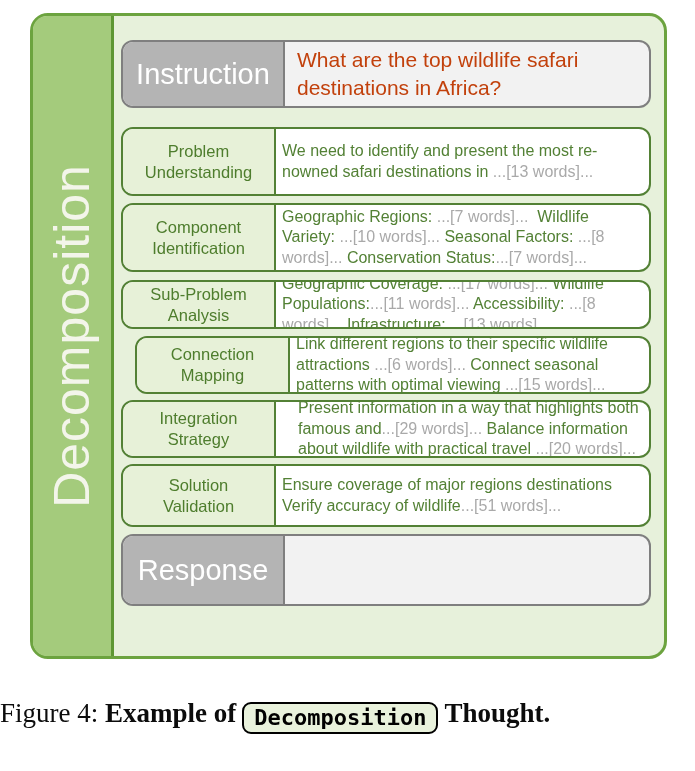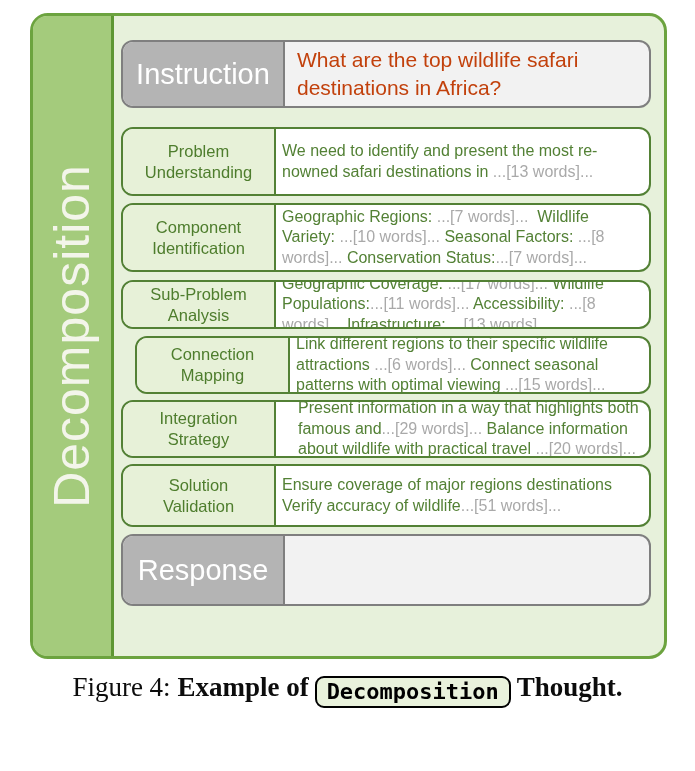--- a/index.html
+++ b/index.html
@@ -62,21 +62,21 @@
   .h-instruction{height:68px;margin-bottom:19px;}
   .h-s1{height:69px;margin-bottom:7px;}
   .h-s2{height:69px;margin-bottom:8px;}
   .h-s3{height:49px;margin-bottom:7px;}
   .h-s4{height:58px;margin-bottom:6px;margin-left:14px;}
   .h-s5{height:58px;margin-bottom:6px;gap:16px;}
   .h-s6{height:63px;margin-bottom:7px;}
   .h-response{height:72px;}
   
   .caption{
-    position:absolute;left:0;top:672px;width:695px;text-align:center;
+    position:absolute;left:0;top:698px;width:695px;
     font-family:"Liberation Serif", serif;font-size:27px;color:#0c0c0c;
   }
   .caption .bold{font-weight:bold;}
   .caption-chip{
     display:inline-block;background:#E9F2DC;border:2.5px solid #000000;
     border-radius:9px;padding:1px 10px 2px 10px;margin:0 6px;
     font-family:"DejaVu Sans Mono", monospace;font-weight:bold;font-size:22px;
     vertical-align:-3px;color:#000000;
   }
 </style>

